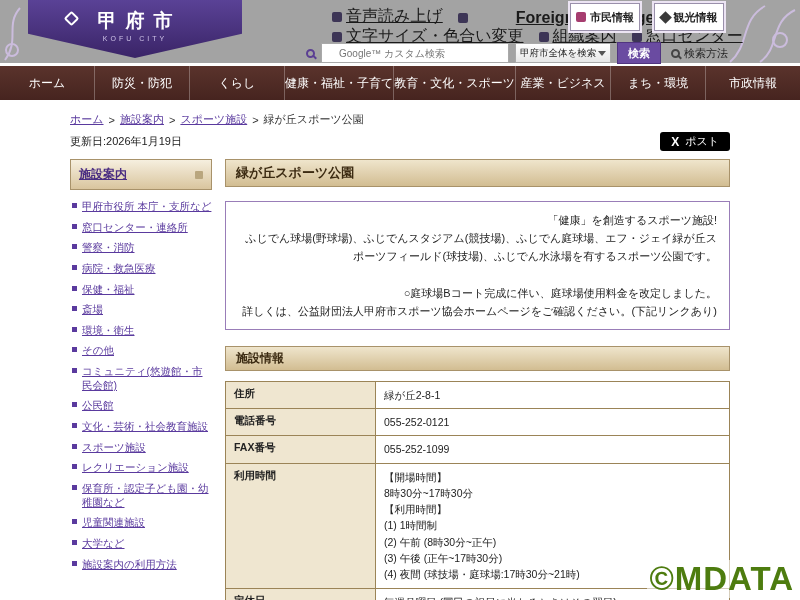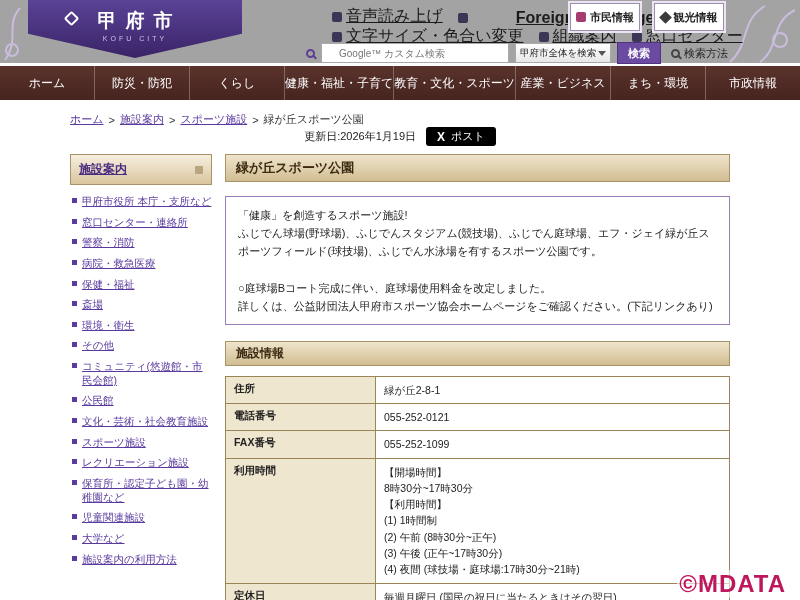--- a/index.html
+++ b/index.html
@@ -73,21 +73,21 @@
     color: #fff; font-size: 12px; cursor: pointer; border-left: 1px solid rgba(255,255,255,.28); white-space: nowrap;
   }
   .nav-item:first-child { border-left: none; }
 
   
   .content { padding: 12px 70px 0 70px; }
   .breadcrumb { display: flex; flex-wrap: wrap; align-items: center; font-size: 11px; color: #333; }
   .crumb-link { color: #5a3a9e; text-decoration: underline; cursor: pointer; }
   .crumb-current { color: #333; }
   .crumb-sep { margin: 0 5px; color: #333; }
-  .meta-row { display: flex; justify-content: center; align-items: center; gap: 10px; }
+  .meta-row { display: flex; justify-content: space-between; align-items: center; gap: 10px; margin-top: 5px; }
   .updated { font-size: 11px; color: #222; }
   .post-btn {
     display: flex; align-items: center; gap: 6px; background: #000; color: #fff;
     font-size: 11px; border-radius: 3px; padding: 2px 11px; cursor: pointer;
   }
   .x-logo { font-weight: bold; font-size: 12px; }
 
   .columns { display: flex; gap: 13px; margin-top: 8px; align-items: flex-start; }
 
   
@@ -106,40 +106,40 @@
 
   
   .main { flex: 1; min-width: 0; }
   .page-title {
     background: linear-gradient(180deg, #efe5cc 0%, #d2bd92 100%);
     border: 1px solid #a8926a; padding: 4px 10px;
     font-size: 13px; font-weight: bold; color: #3c2b12;
   }
   .intro-box {
     border: 1px solid #997db8; margin-top: 14px; padding: 9px 12px;
-    font-size: 11px; line-height: 1.65; color: #222; white-space: pre-line;
+    font-size: 11px; line-height: 1.65; color: #222; white-space: pre-line; text-align: right;
   }
   .section-bar {
     margin-top: 16px; background: linear-gradient(180deg, #efe5cc 0%, #d2bd92 100%);
     border: 1px solid #a8926a; padding: 3px 10px;
     font-size: 12px; font-weight: bold; color: #3c2b12;
   }
   .info-table { width: 100%; border-collapse: collapse; margin-top: 10px; }
   .info-table th {
     width: 150px; background: #efe6d0; border: 1px solid #9b8457;
     font-size: 10.5px; text-align: left; vertical-align: top; padding: 5px 8px; color: #222; font-weight: bold;
   }
   .info-table td {
     border: 1px solid #9b8457; background: #fff; font-size: 10.5px;
     padding: 5px 8px; white-space: pre-line; line-height: 1.55; color: #222; vertical-align: top;
   }
 
   .watermark {
-    position: absolute; right: 12px; bottom: 2px;
-    font-size: 24px; font-weight: bold; color: #be185d; letter-spacing: 1px;
+    position: absolute; right: 4px; bottom: 2px;
+    font-size: 33px; font-weight: bold; color: #4d7c0f; letter-spacing: 1px;
     background: rgba(255,255,255,.6); padding: 0 2px;
   }
 </style>
 </head>
 <body>
 
 <div class="page">
 
   <header class="site-header">
     <svg class="deco deco-left" width="60" height="66" viewBox="0 0 60 66">

